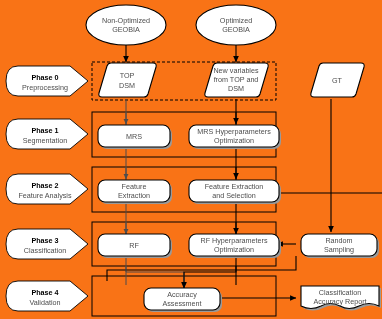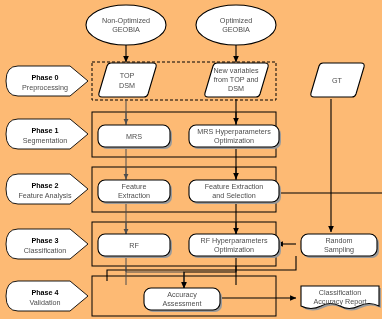--- a/index.html
+++ b/index.html
@@ -4,21 +4,21 @@
 <style>
   html, body {
     margin: 0;
     padding: 0;
     background: #ffffff;
   }
   #canvas {
     position: relative;
     width: 382px;
     height: 319px;
-    background: #fdba74;
+    background: #f97316;
     font-family: "Liberation Sans", sans-serif;
     overflow: hidden;
   }
   #canvas svg {
     position: absolute;
     left: 0;
     top: 0;
   }
   .node-label {
     font-family: "Liberation Sans", sans-serif;

